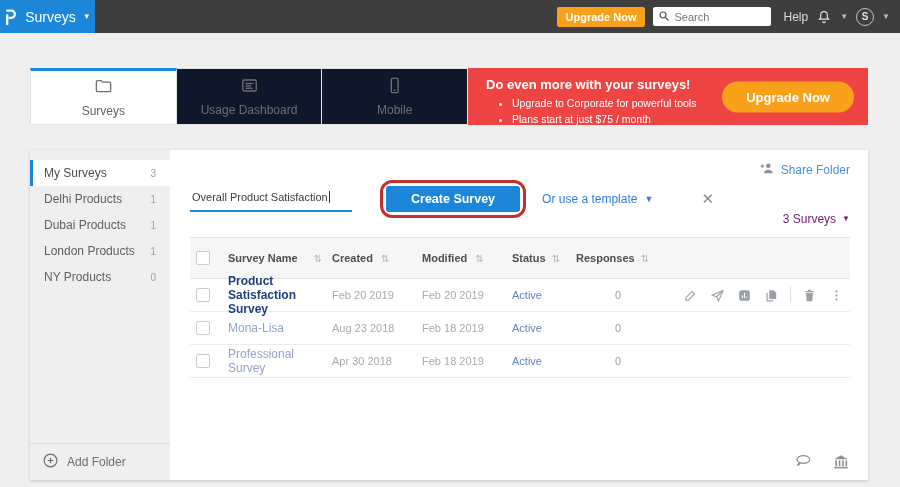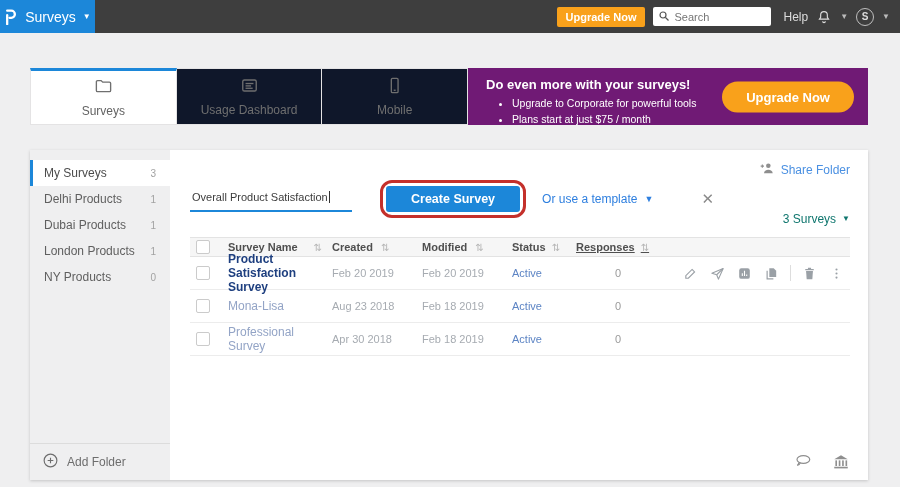--- a/index.html
+++ b/index.html
@@ -34,21 +34,21 @@
   .tabs-row { position:absolute; top:68px; left:30px; width:838px; height:57px;
               display:flex; }
   .tabs { width:438px; display:flex; }
   .tab { flex:1; background:#0f172a; border:1px solid #e4e3e4; display:flex;
          flex-direction:column; align-items:center; justify-content:center;
          gap:5px; color:#6f6f6f; font-size:12px; cursor:pointer; }
   .tab + .tab { border-left:none; }
   .tab.active { background:#fff; border-top:3px solid #1c87d9; color:#636363; }
   .tab svg { color:#6f6f6f; }
 
-  .banner { flex:1; background:#701a75; color:#fff; position:relative;
+  .banner { flex:1; background:#ef4444; color:#fff; position:relative;
             padding:9px 150px 0 18px; }
   .banner-title { font-size:13px; font-weight:bold; }
   .banner ul { margin:3px 0 0 0; padding-left:26px; font-size:10.5px;
                line-height:1.55; }
   .upgrade-pill { position:absolute; right:14px; top:50%; transform:translateY(-50%);
                   background:#f9a11b; color:#fff; border:none; border-radius:16px;
                   padding:8px 24px; font-family:inherit; font-size:13px;
                   font-weight:bold; cursor:pointer; }
 
   
@@ -84,37 +84,37 @@
           padding:3px; }
   .create-btn { background:#1c87d9; color:#fff; border:none; border-radius:3px;
                 font-family:inherit; font-size:12.5px; font-weight:bold;
                 padding:6px 25px; cursor:pointer; }
   .tmpl { margin-left:16px; color:#2e7fdf; font-size:12px; display:flex;
           align-items:center; gap:7px; cursor:pointer; }
   .tmpl .caret { font-size:9px; }
   .close-x { margin-left:48px; color:#8a8a8a; font-size:15px; cursor:pointer; }
 
   .count-dd { position:absolute; top:62px; right:18px; font-size:12px;
-              color:#0f766e; cursor:pointer; display:flex; align-items:center;
+              color:#701a75; cursor:pointer; display:flex; align-items:center;
               gap:6px; }
   .count-dd .caret { font-size:8px; }
 
   
   .table { position:absolute; top:87px; left:20px; right:18px; }
-  .thead { display:flex; align-items:center; height:20px; background:#f6f6f6;
+  .thead { display:flex; align-items:center; height:42px; background:#f6f6f6;
            border-top:1px solid #e3e3e3; border-bottom:1px solid #e3e3e3;
            font-size:11px; font-weight:bold; color:#4f4f4f; }
   .trow { display:flex; align-items:center; height:33px;
           border-bottom:1px solid #ececec; font-size:11px; }
   .c-cb { width:38px; padding-left:6px; display:flex; align-items:center; }
   .c-name { flex:1; display:flex; align-items:center;
             justify-content:space-between; padding-right:10px; }
   .c-created, .c-mod { width:90px; display:flex; align-items:center; gap:8px; }
   .c-status { width:64px; display:flex; align-items:center; gap:6px; }
-  .c-resp { width:84px; display:flex; align-items:center; gap:6px;text-decoration:underline; }
+  .c-resp { width:84px; display:flex; align-items:center; gap:6px; }
   .c-act { width:190px; display:flex; align-items:center;
            justify-content:flex-end; }
   .sort { color:#b5b5b5; font-size:10px; font-weight:normal; cursor:pointer; }
   .cb { width:14px; height:14px; border:1px solid #cbcbcb; border-radius:2px;
         background:#fff; cursor:pointer; }
   .sname { font-size:12px; color:#93a4c6; cursor:pointer; }
   .trow.bold .sname { color:#1e3f7f; font-weight:bold; }
   .dateval { color:#a6abb1; }
   .statusval { color:#5c84c4; cursor:pointer; }
   .respval { color:#9a9a9a; width:84px; text-align:center; }

